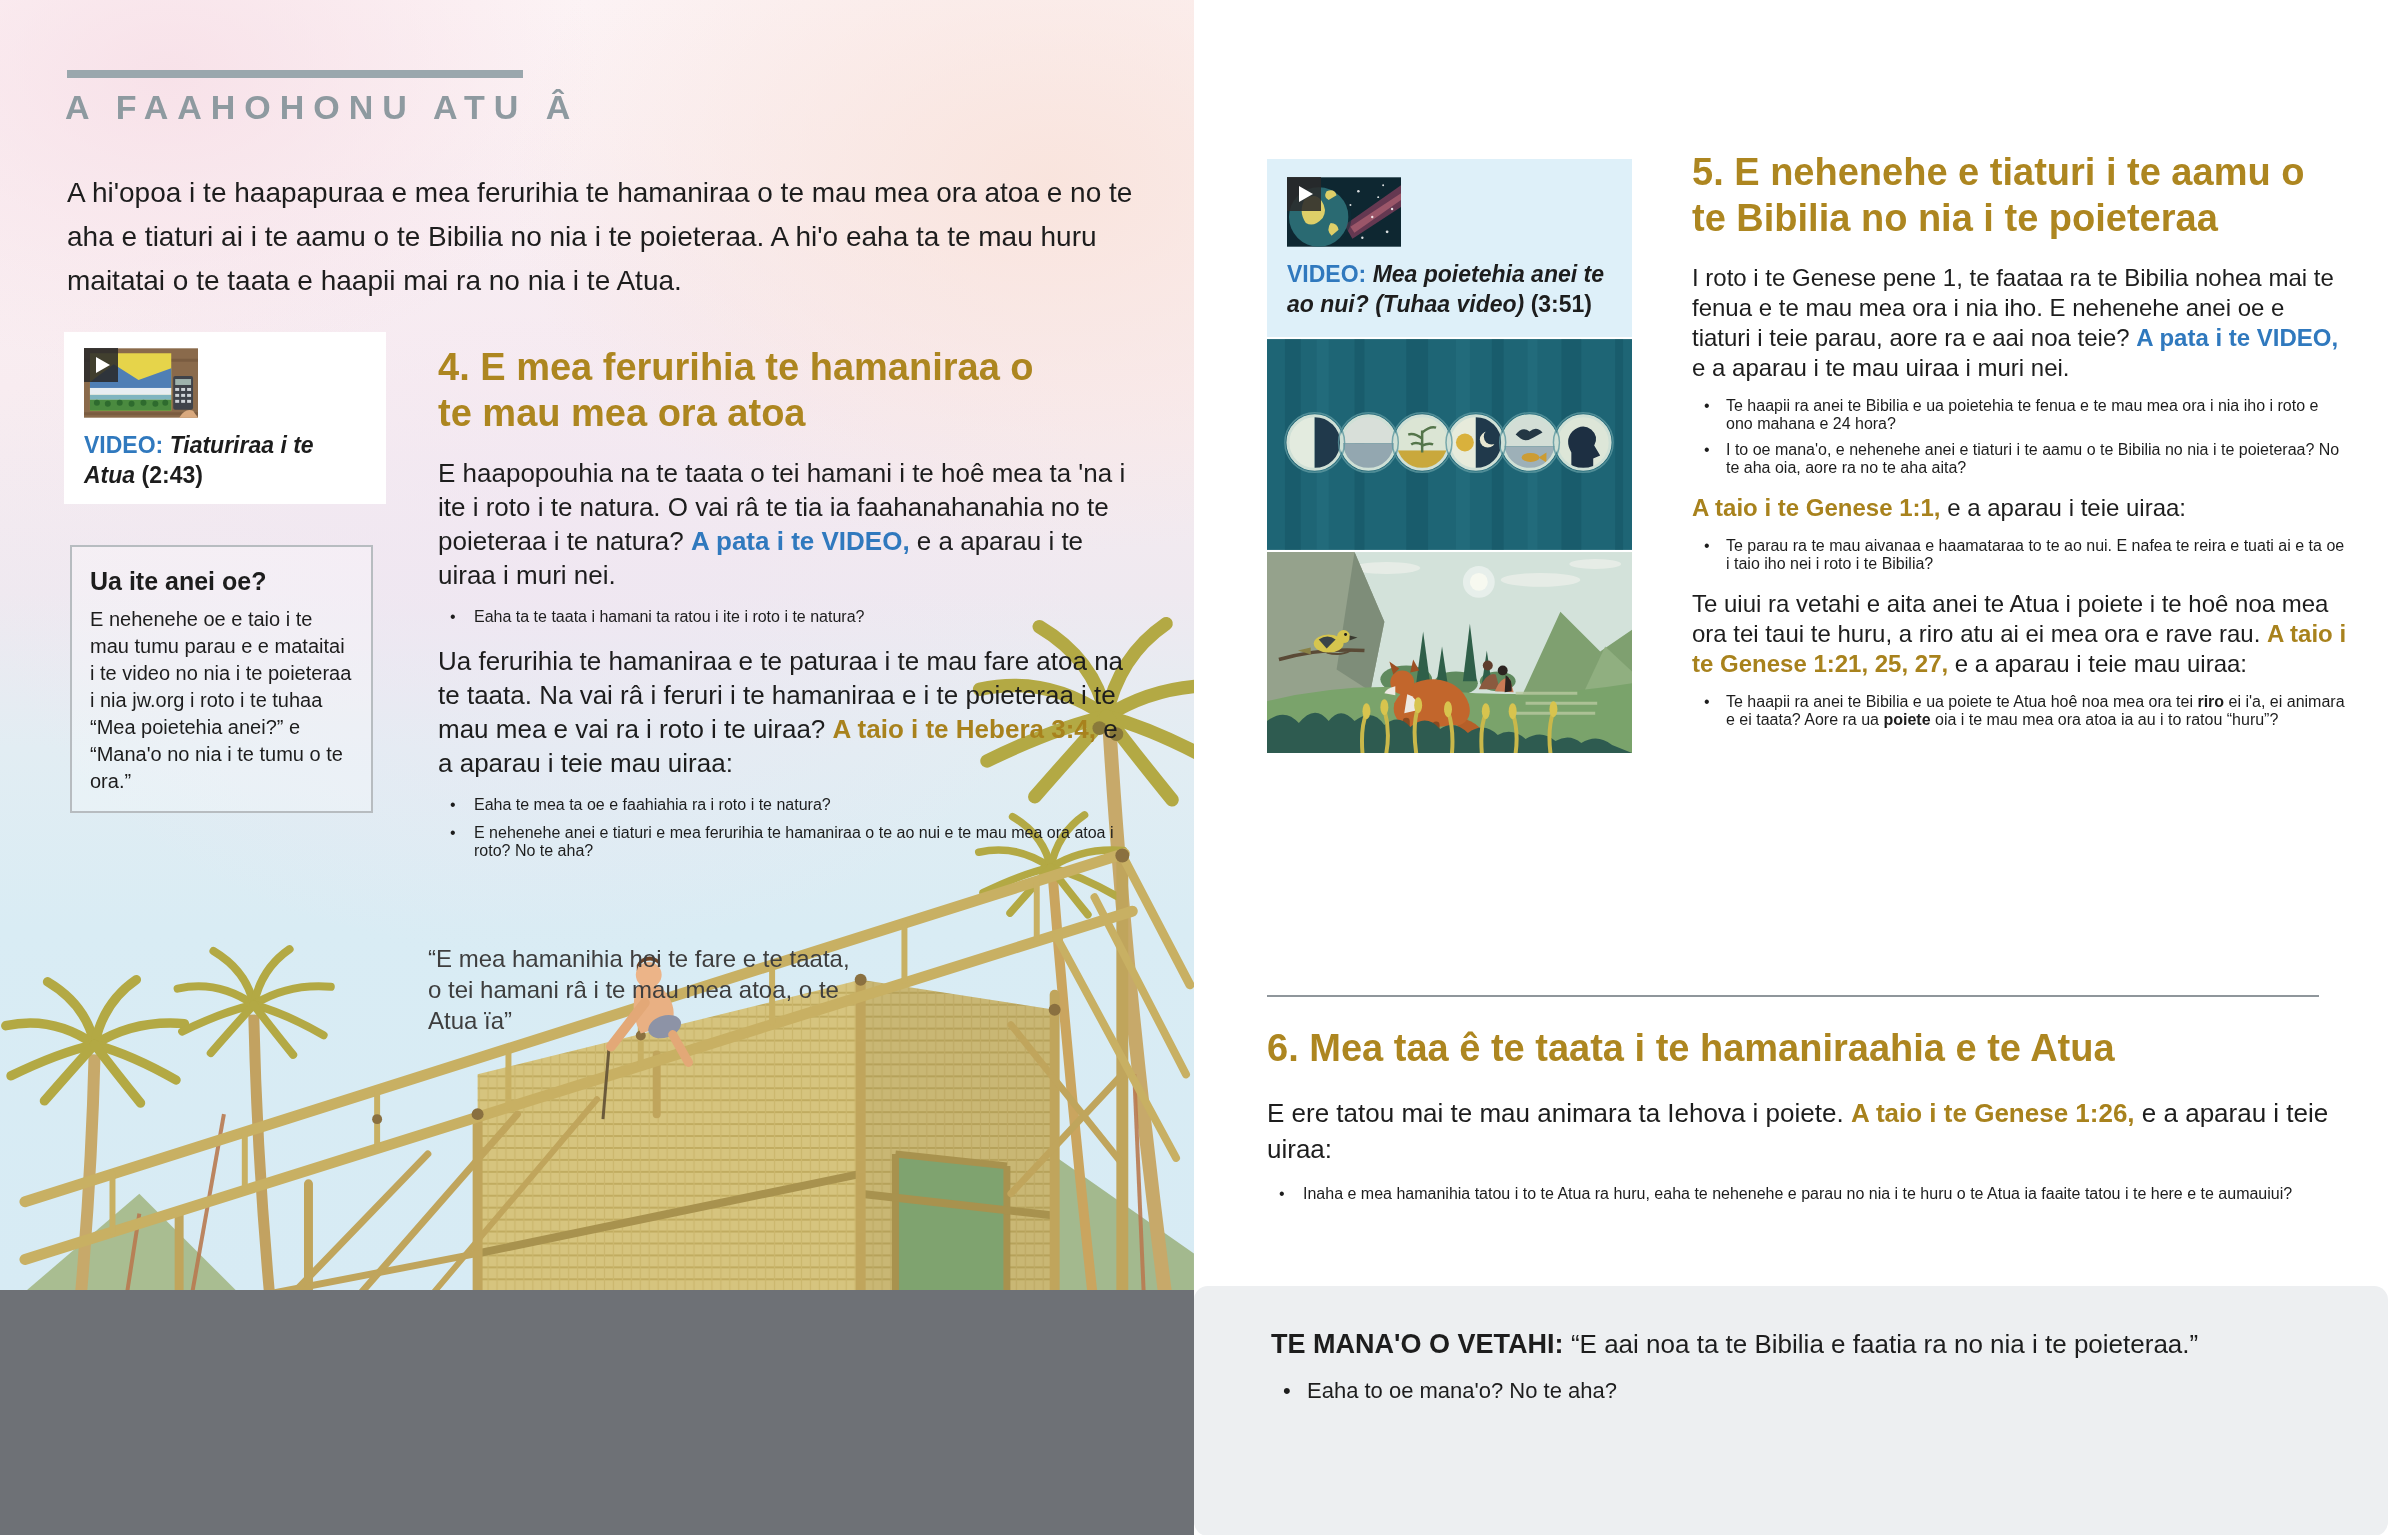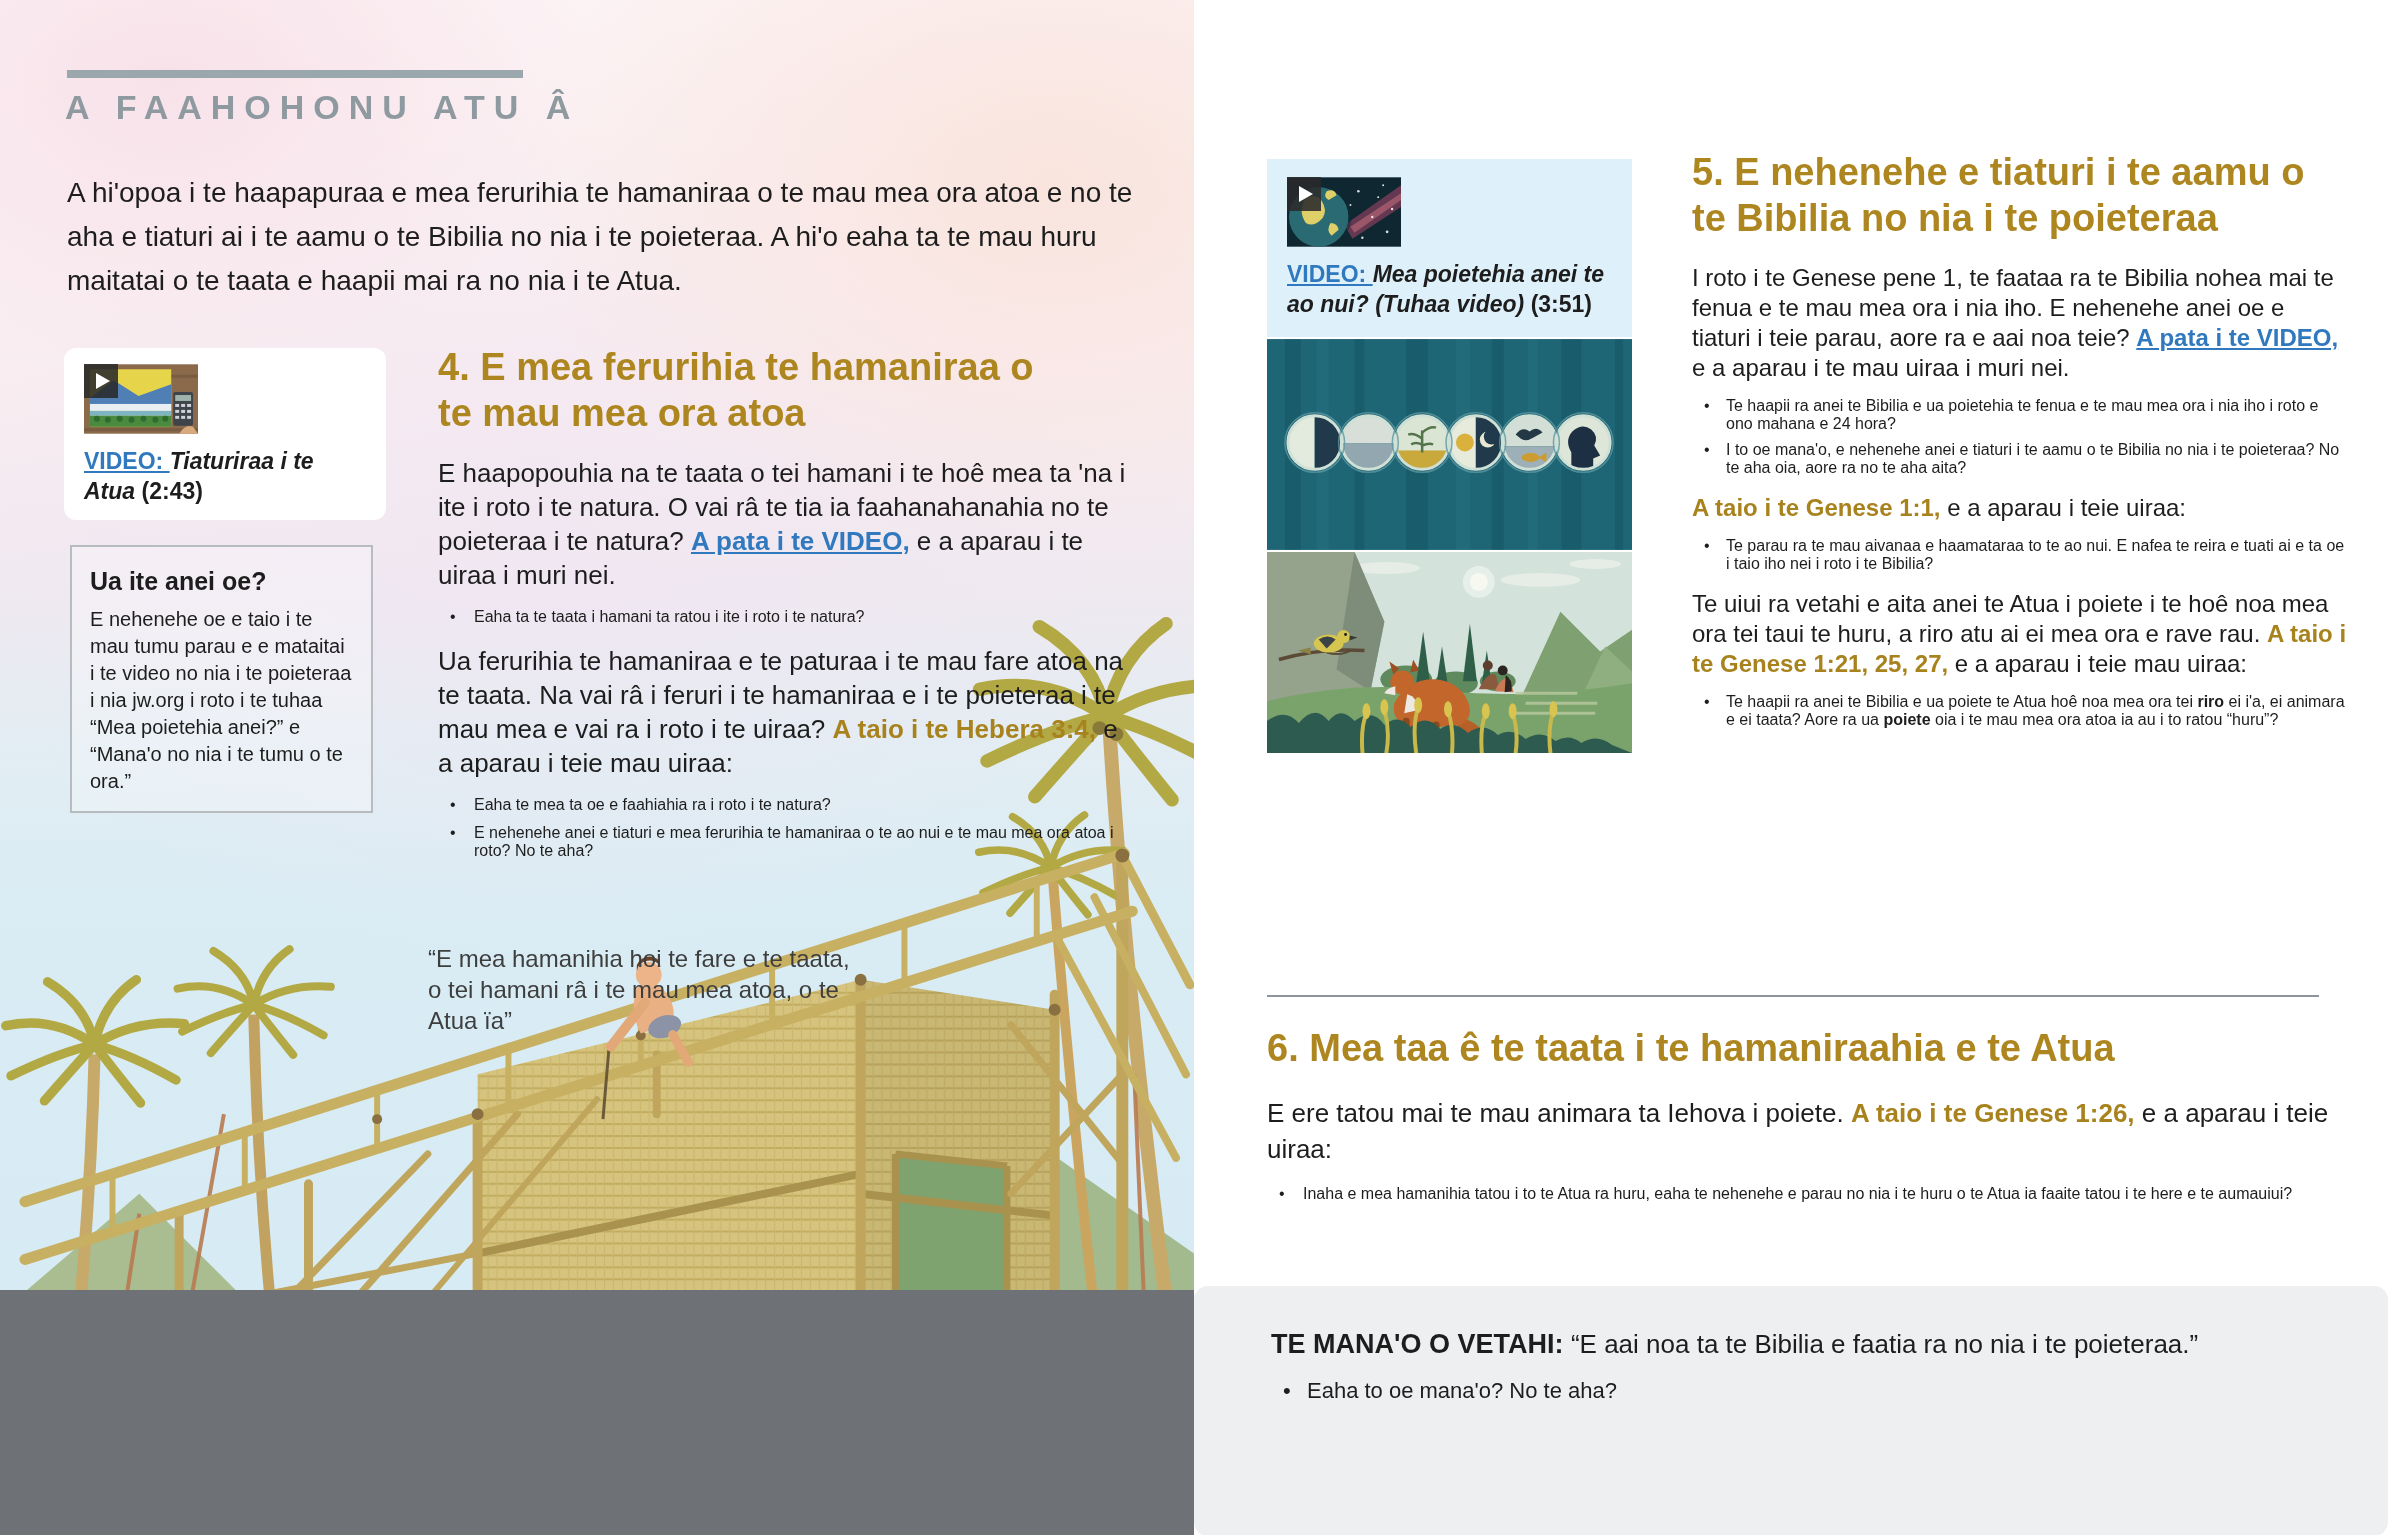--- a/index.html
+++ b/index.html
@@ -10,21 +10,21 @@
     background:
       radial-gradient(ellipse 617px 418px at 14% 6%, rgba(247,223,231,.85), transparent 70%),
       radial-gradient(ellipse 756px 517px at 88% 14%, rgba(249,227,219,.9), transparent 72%),
       radial-gradient(ellipse 816px 597px at 45% 42%, rgba(240,229,243,.55), transparent 70%),
       linear-gradient(180deg,#fcf3f5 0%,#f8ecf0 30%,#efe9f0 46%,#e2edf3 58%,#d9ecf4 72%,#d7ebf4 100%);}
   .rule{position:absolute;left:67px;top:70px;width:456px;height:8px;background:#9aa7ad;}
   .kicker{position:absolute;left:65px;top:88px;margin:0;font-size:34px;font-weight:bold;
     letter-spacing:9px;color:#8e9aa0;}
   .intro{position:absolute;left:67px;top:171px;width:1099px;margin:0;font-size:28px;line-height:44px;}
   .vcard{box-sizing:border-box;background:#fff;padding:16px 20px 14px;}
-  .vcardL{position:absolute;left:64px;top:348px;width:322px;z-index:3;border-radius:12px;}
+  .vcardL{position:absolute;left:64px;top:332px;width:322px;z-index:3;}
   .thumb{position:relative;width:114px;height:70px;overflow:hidden;cursor:pointer;}
   .thumb svg{display:block;}
   .play{position:absolute;left:0;top:0;width:34px;height:34px;background:rgba(42,42,42,.88);}
   .play::after{content:"";position:absolute;left:12px;top:9px;border-left:14px solid #fff;
     border-top:8px solid transparent;border-bottom:8px solid transparent;}
   .cap{margin:12px 0 0 0;font-size:23px;line-height:30px;}
   .know{position:absolute;left:70px;top:545px;width:303px;box-sizing:border-box;z-index:3;
     border:2px solid #b7bcc0;background:rgba(255,255,255,.28);padding:20px 18px 16px;}
   .know h3{margin:0 0 10px 0;font-size:25px;}
   .know p{margin:0;font-size:20px;line-height:27px;}
@@ -56,21 +56,21 @@
   .col6 p{margin:0 0 18px 0;font-size:26px;line-height:36px;}
   .opinion{position:absolute;left:0;top:1286px;width:1194px;height:250px;background:#edeff1;
     box-sizing:border-box;padding:40px 60px 0 77px;border-radius:14px;}
   .opinion .line{margin:0;font-size:26px;line-height:36px;}
   .opinion ul{margin:16px 0 0 0;}
   .opinion li{font-size:22px;}
   
   .seg-p{font-weight:normal;}
   .seg-b{font-weight:bold;}
   .seg-bi{font-weight:bold;font-style:italic;}
-  .seg-blue{font-weight:bold;color:#3079be;text-decoration:underline;}
+  .seg-blue{font-weight:bold;color:#3079be;}
   .seg-gold{font-weight:bold;color:#a8821d;}
   .opinion .seg-b{font-size:27px;}
 </style>
 </head>
 <body>
 
 <div id="spread">
 
   <section id="pageL">
 

